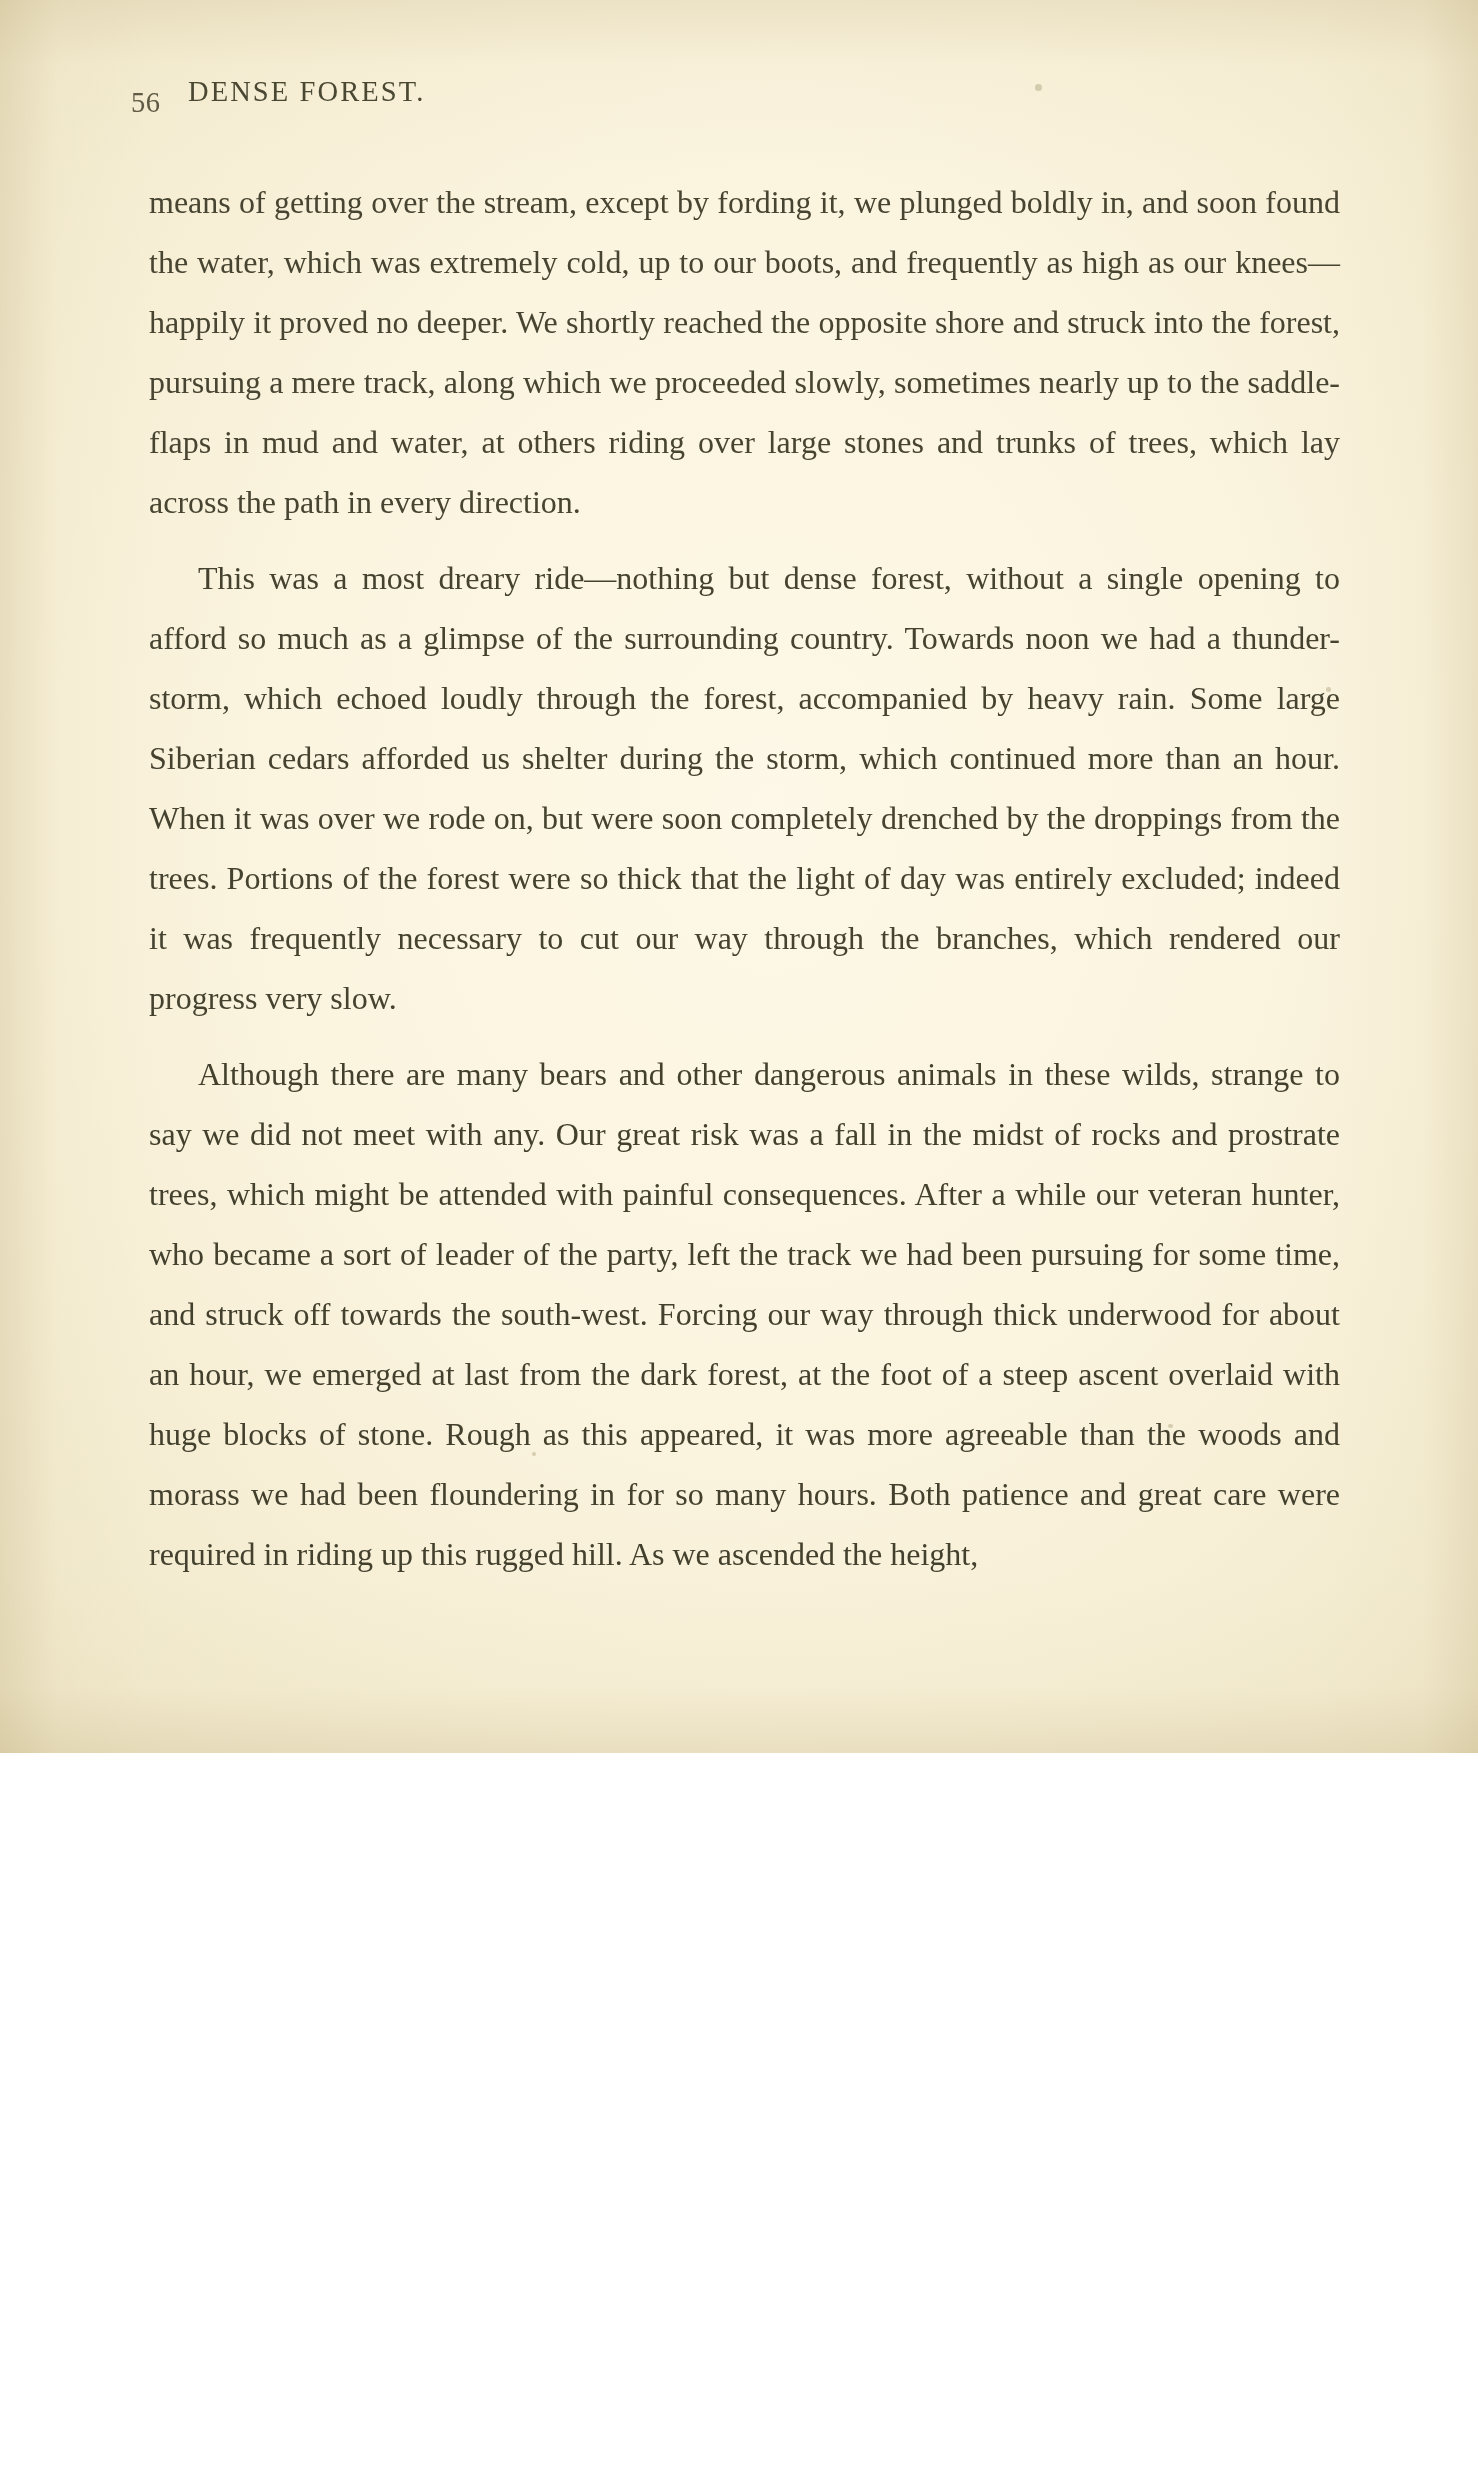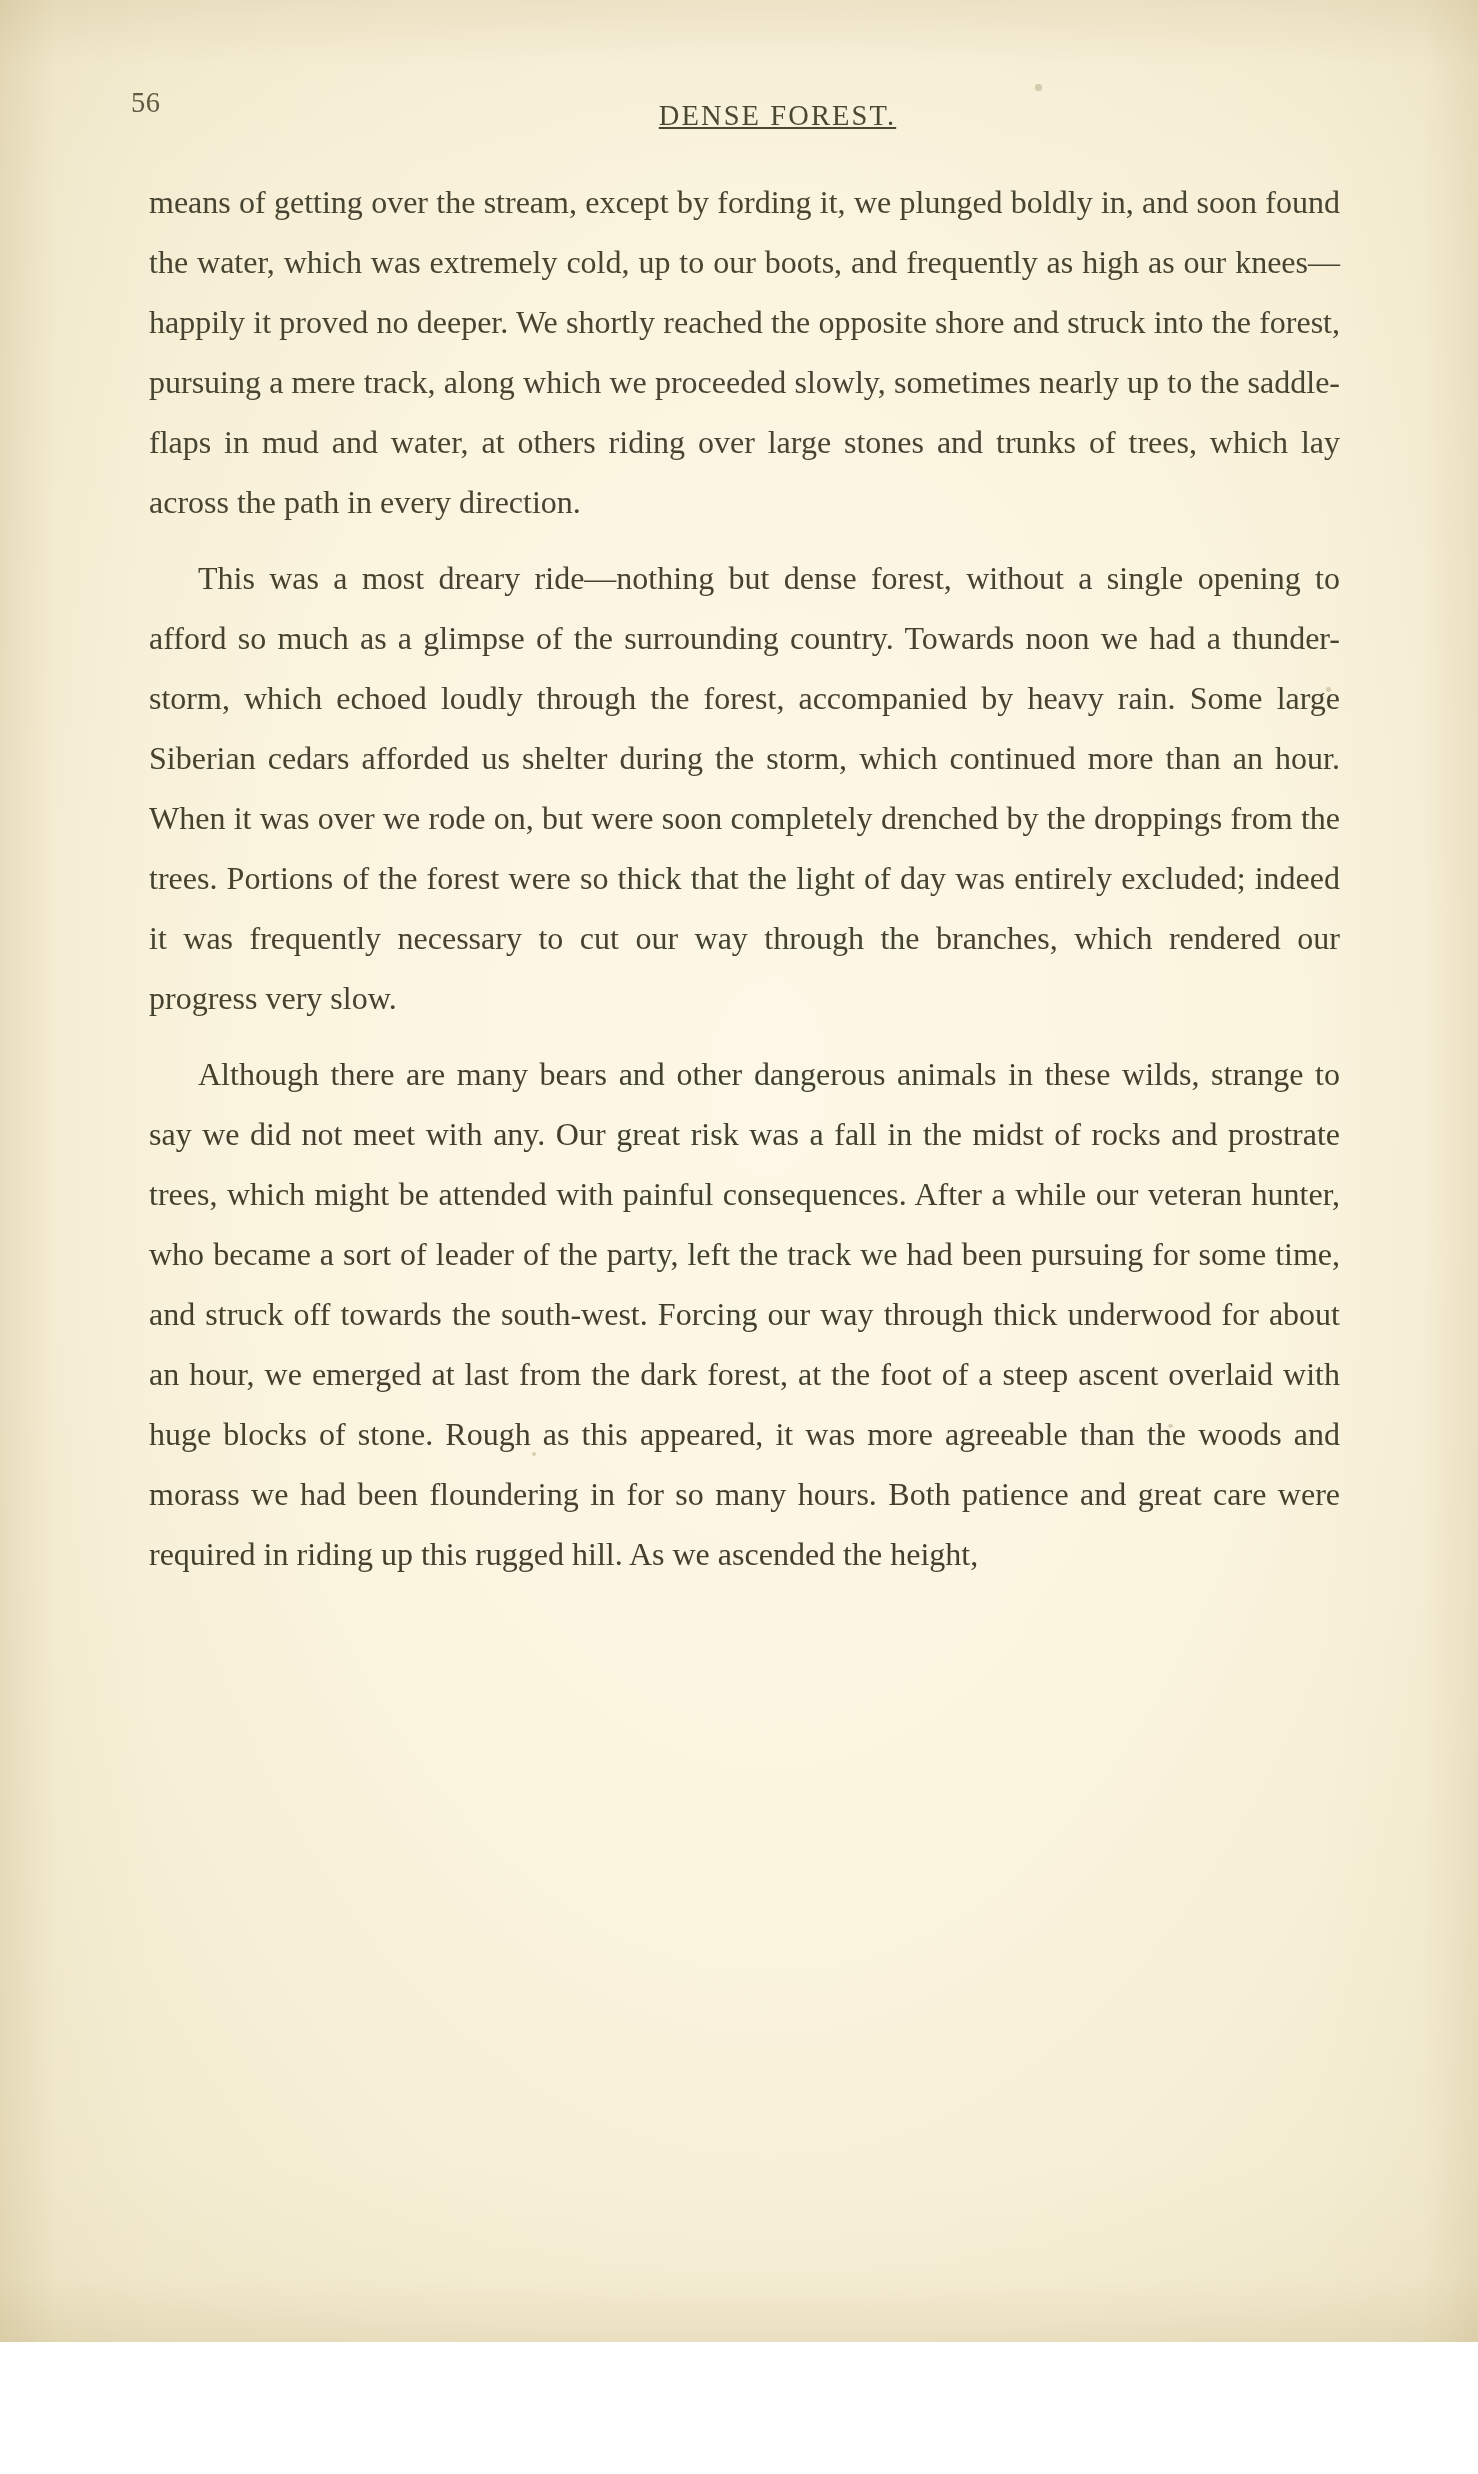--- a/index.html
+++ b/index.html
@@ -6,21 +6,21 @@
     margin: 0;
     padding: 0;
     background: #ffffff;
   }
   body {
     font-family: "Liberation Serif", serif;
   }
   .page {
     position: relative;
     width: 1479px;
-    height: 2342px;
+    height: 1753px;
     background:
       radial-gradient(ellipse at 52% 46%, #fdf8e7 0%, #fbf4df 45%, #f6eed4 72%, #efe6c7 100%);
     overflow: hidden;
     box-sizing: border-box;
   }
   
   .page::after {
     content: "";
     position: absolute;
     inset: 0;
@@ -46,27 +46,25 @@
     left: 0;
     top: 13.3px;
     font-size: 28.5px;
     color: #5e5a43;
     letter-spacing: 0.5px;
   }
   .running-head {
     position: absolute;
     left: 0;
     right: 0;
-    top: 26px;
-    text-align: center;
+    top: 2px;
     font-size: 28.5px;
     letter-spacing: 2.1px;
     color: #4a4833;
     padding-left: 57px;
-    text-decoration: underline;
   }
   .body-text {
     margin: 32px 123px 0 133px;
     font-size: 32px;
     line-height: 60px;
     color: #45432f;
     text-align: justify;
     text-justify: inter-word;
     hyphens: none;
   }

